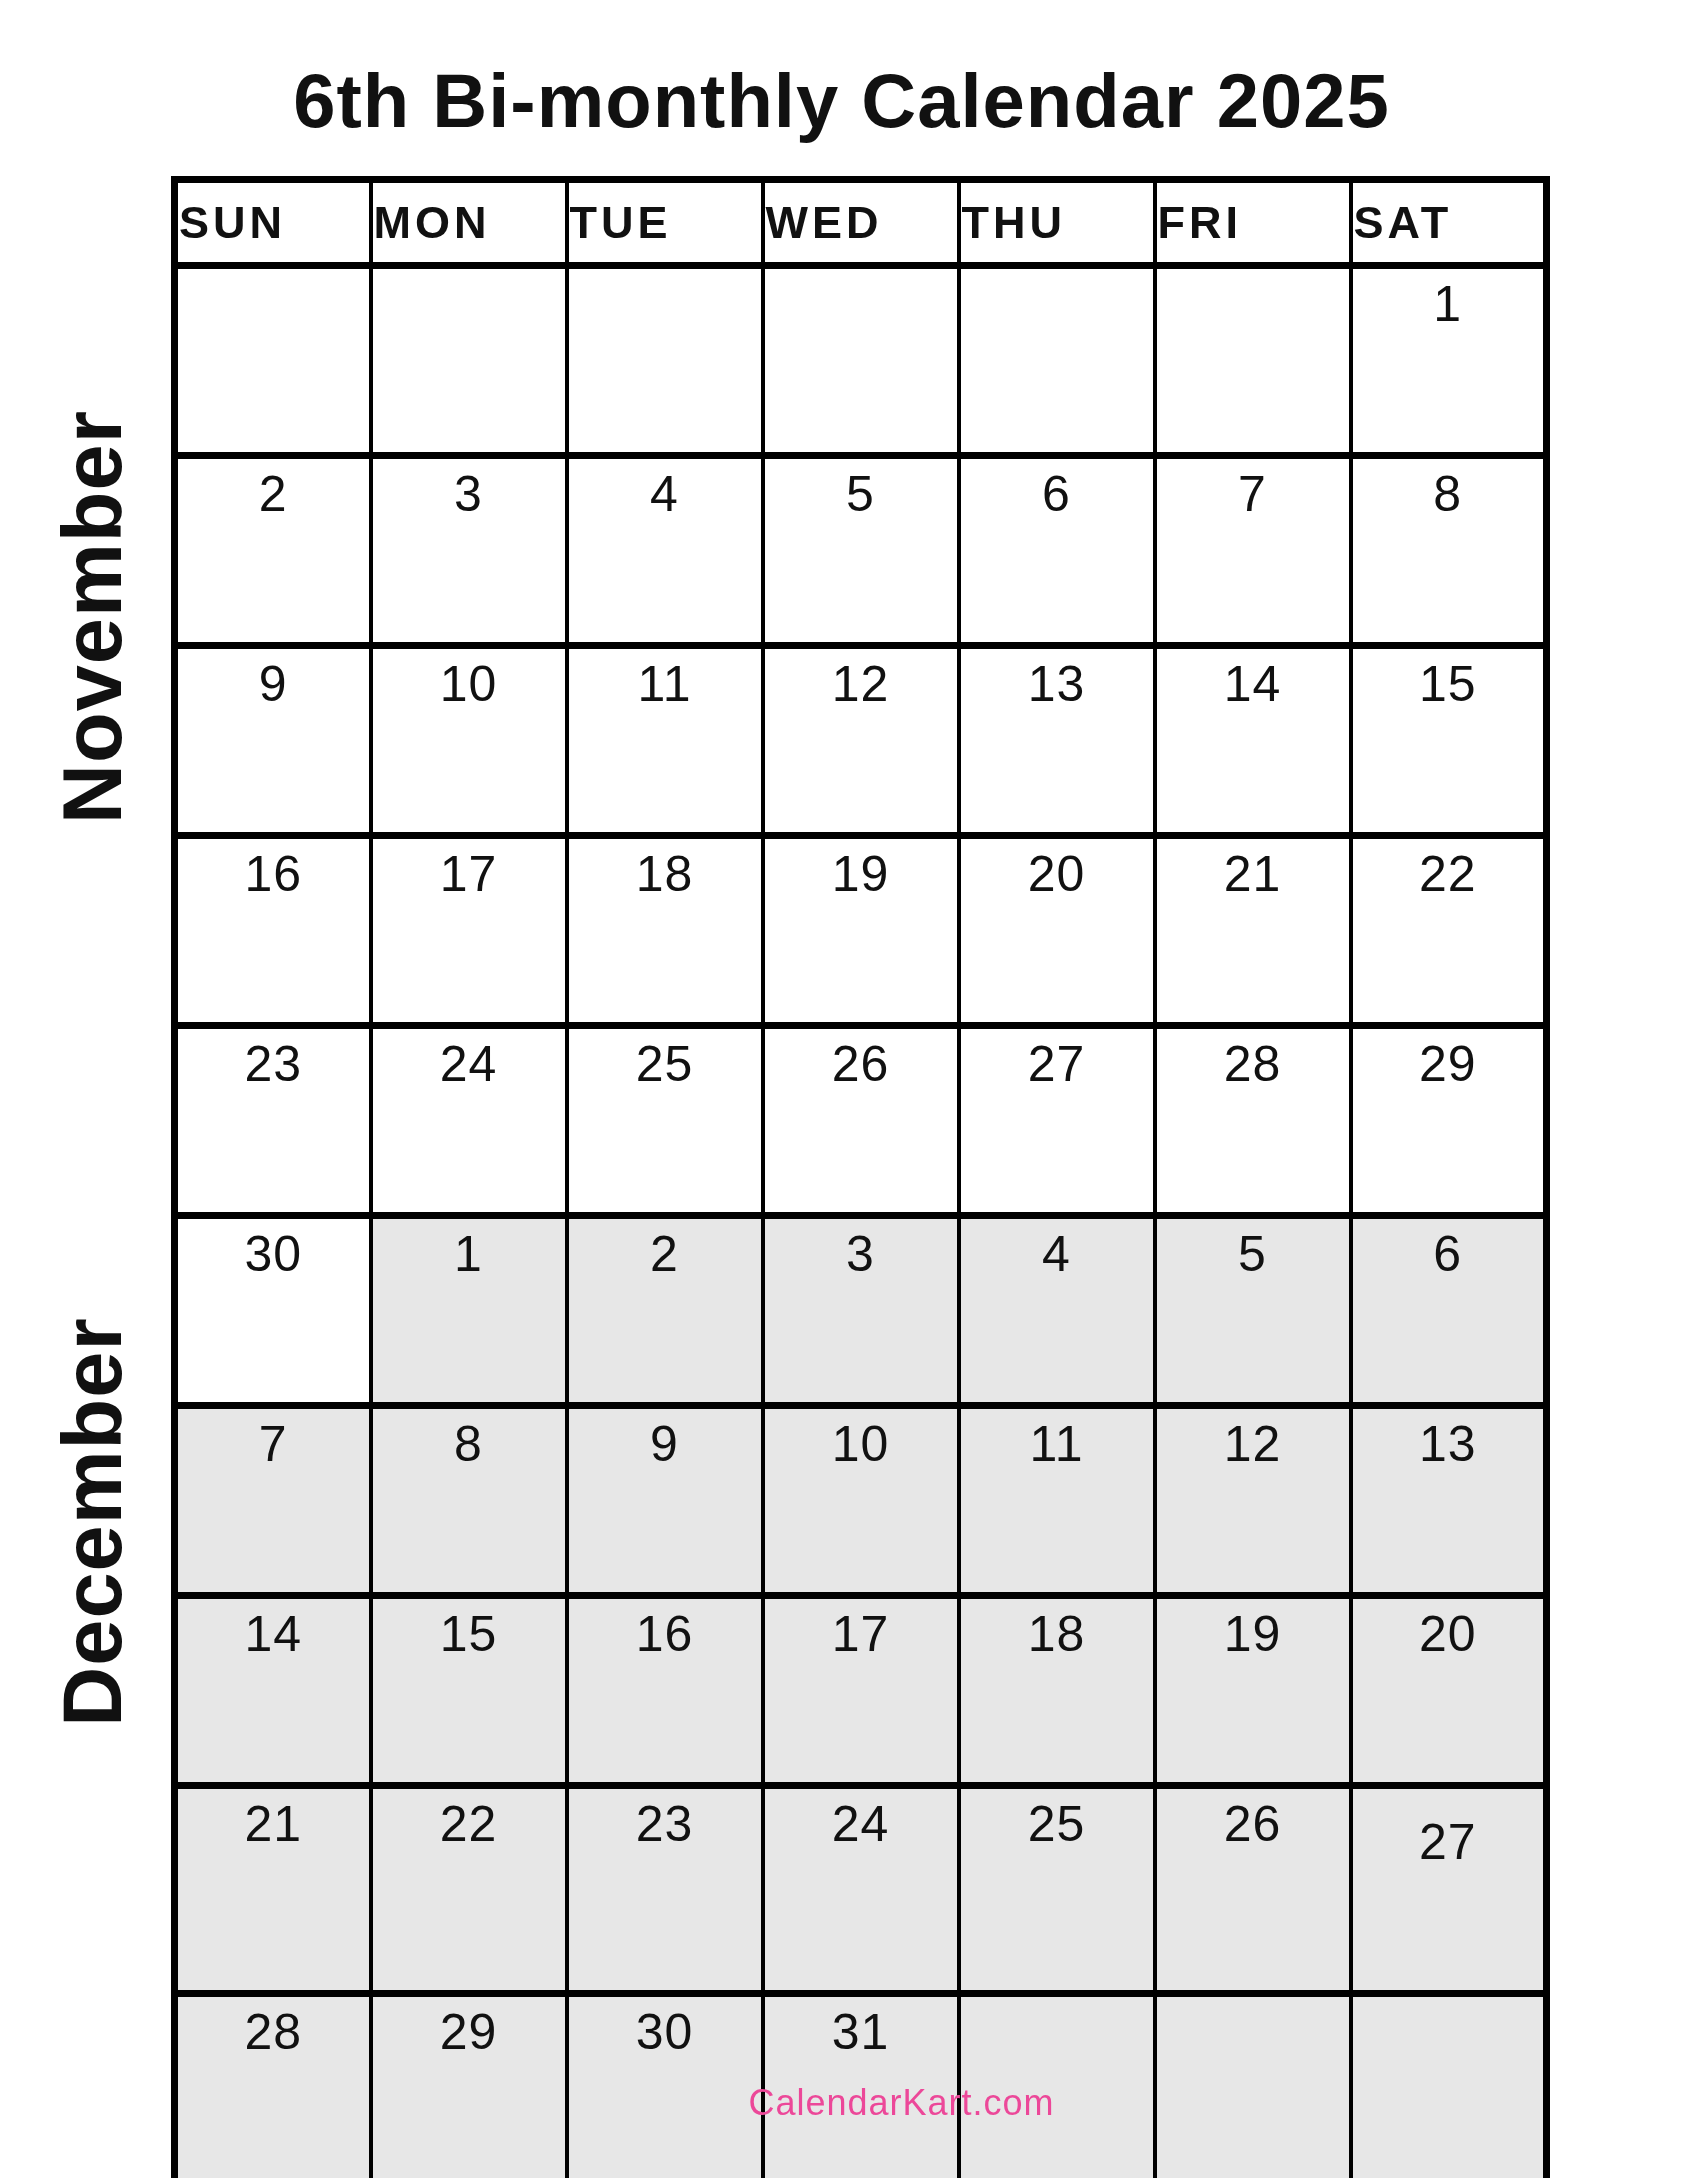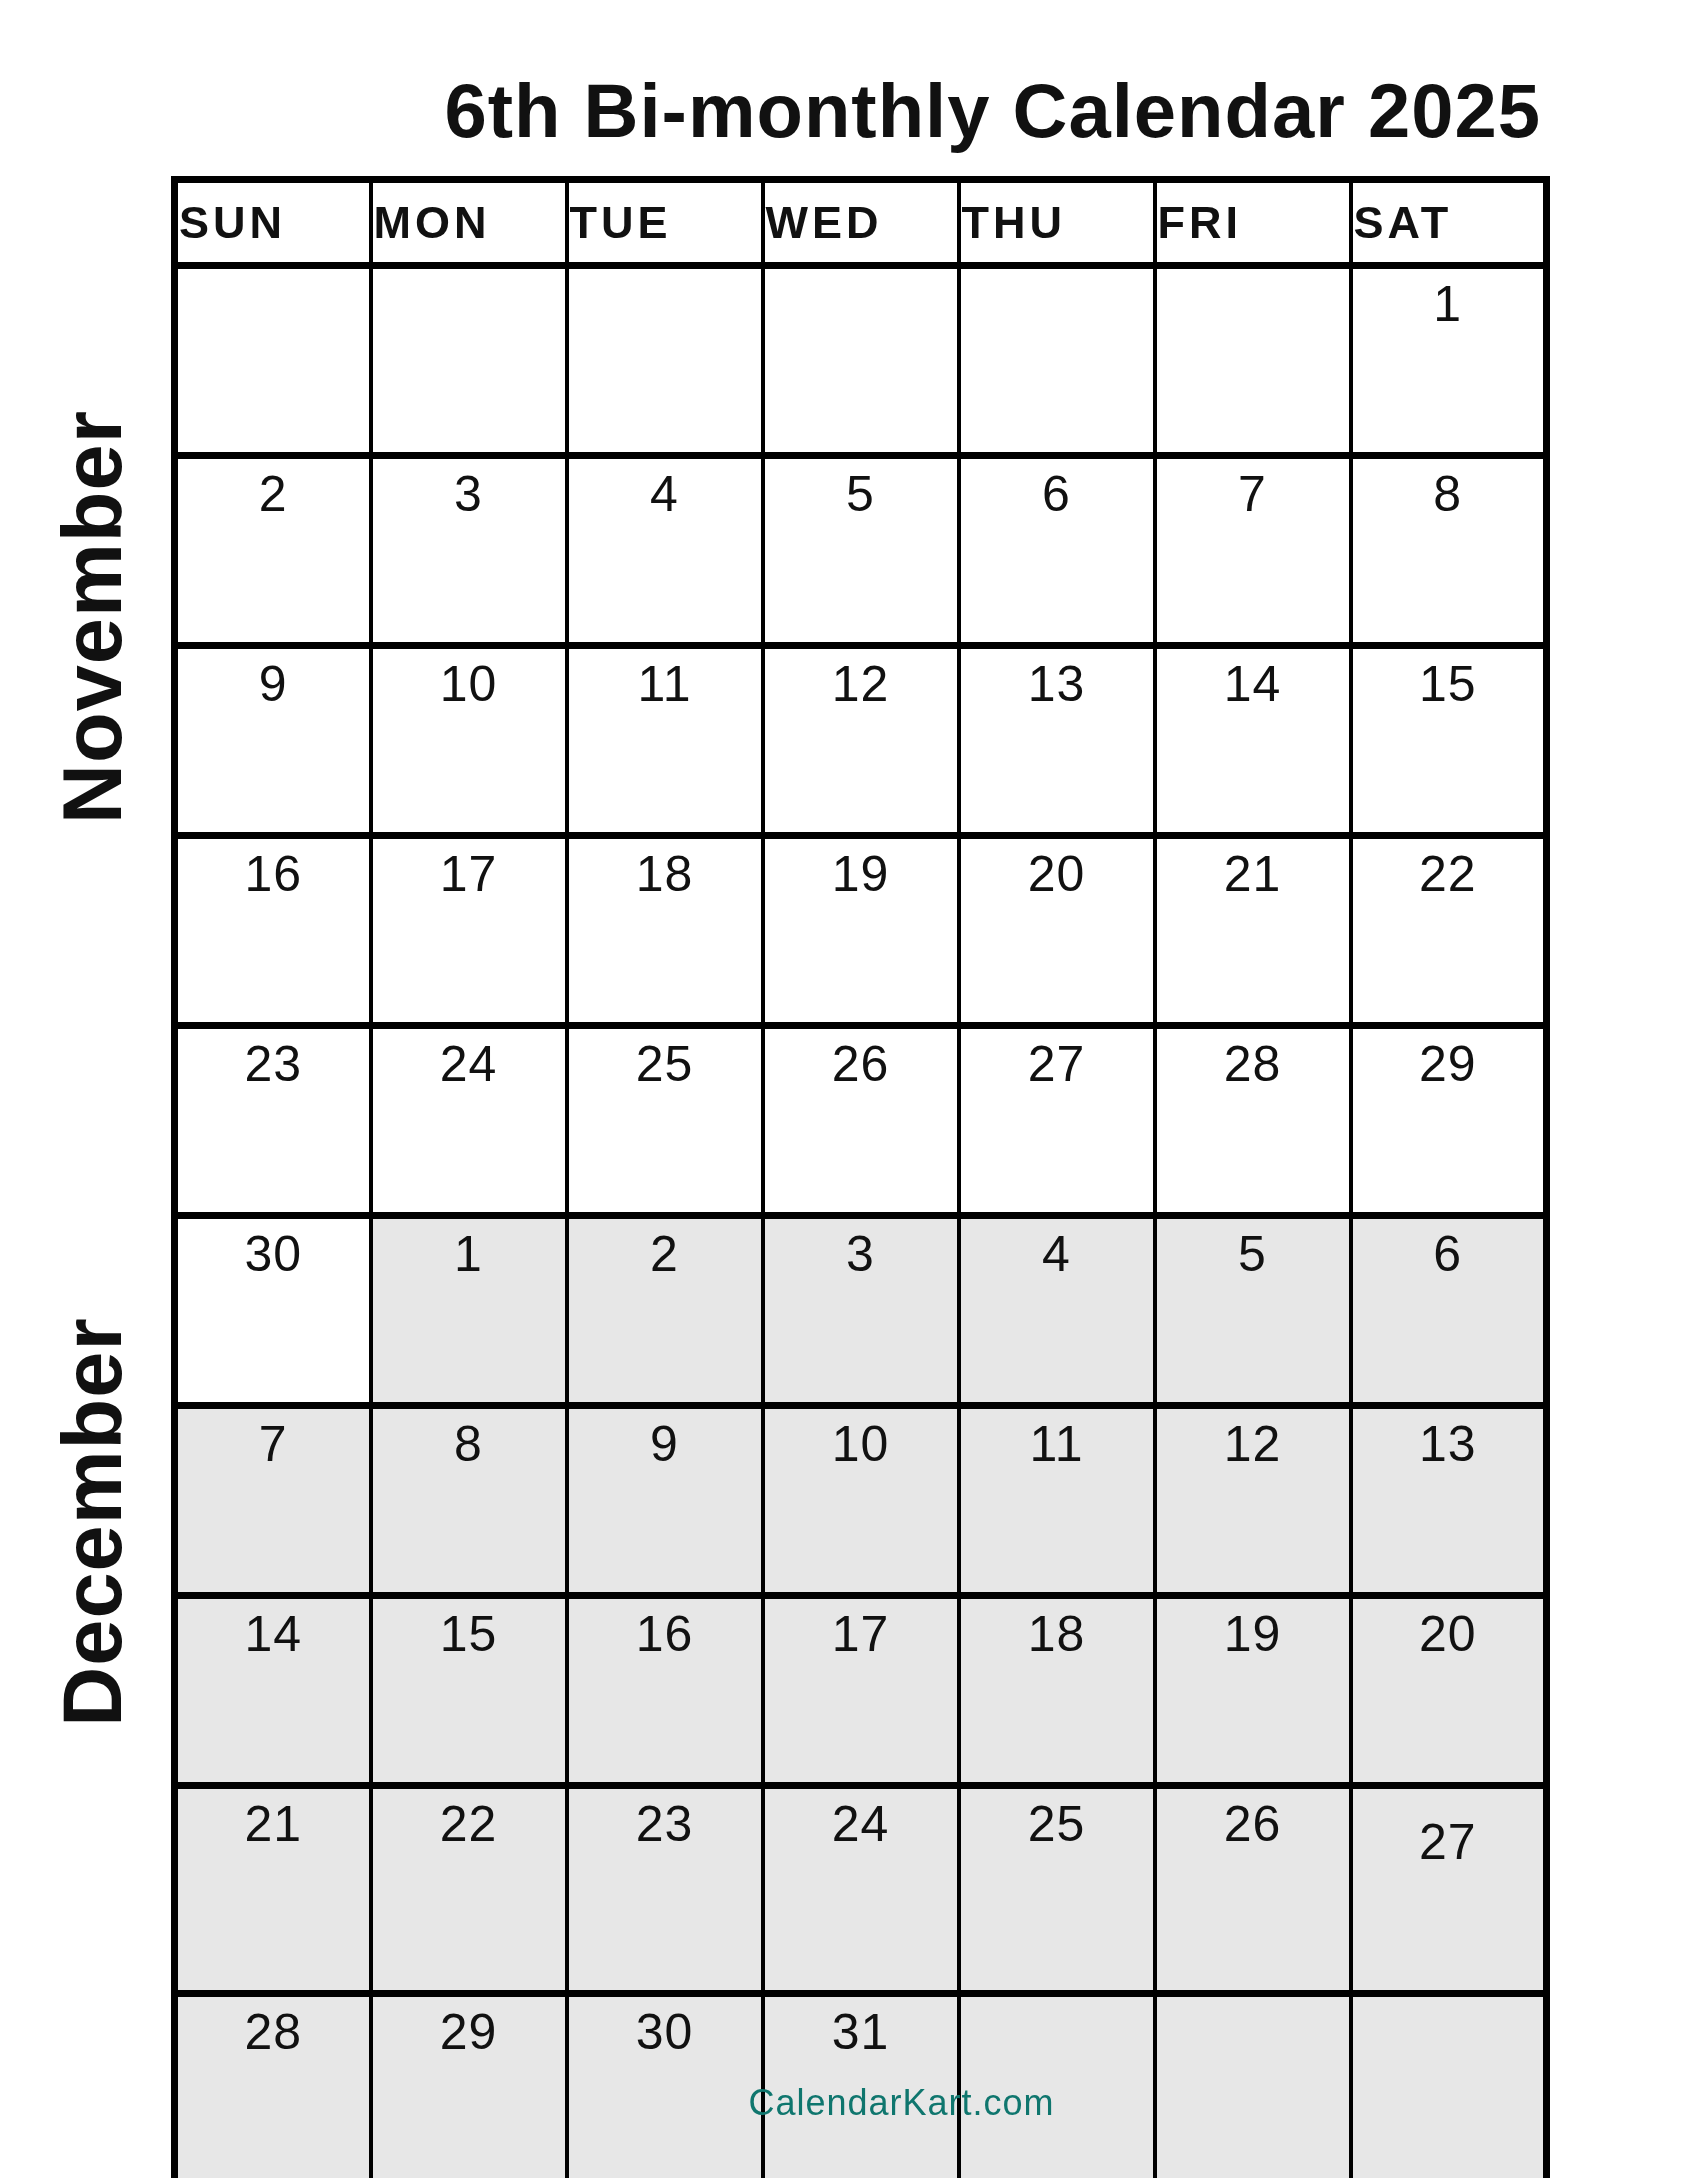--- a/index.html
+++ b/index.html
@@ -10,22 +10,22 @@
     background: #ffffff;
     font-family: "Liberation Sans", sans-serif;
     color: #111111;
     overflow: hidden;
   }
   .title {
     position: absolute;
     top: 57px;
     left: 152px;
     width: 1379px;
-    margin: 10px;
-    text-align: right;
+    margin: 0;
+    text-align: center;
     font-size: 76px;
     font-weight: bold;
     letter-spacing: 1px;
     white-space: nowrap;
   }
   .month-label {
     position: absolute;
     white-space: nowrap;
     font-weight: bold;
     font-size: 83px;
@@ -70,21 +70,21 @@
     line-height: 1.1;
   }
   .footer {
     position: absolute;
     top: 2082px;
     left: 212px;
     width: 1379px;
     text-align: center;
     font-size: 36px;
     letter-spacing: 1px;
-    color: #0f766e;
+    color: #ec4899;
   }
 </style>
 </head>
 <body>
 
 <div class="page">
 
   <h1 class="title">6th Bi-monthly Calendar 2025</h1>
 
   <div class="month-label nov">November</div>

